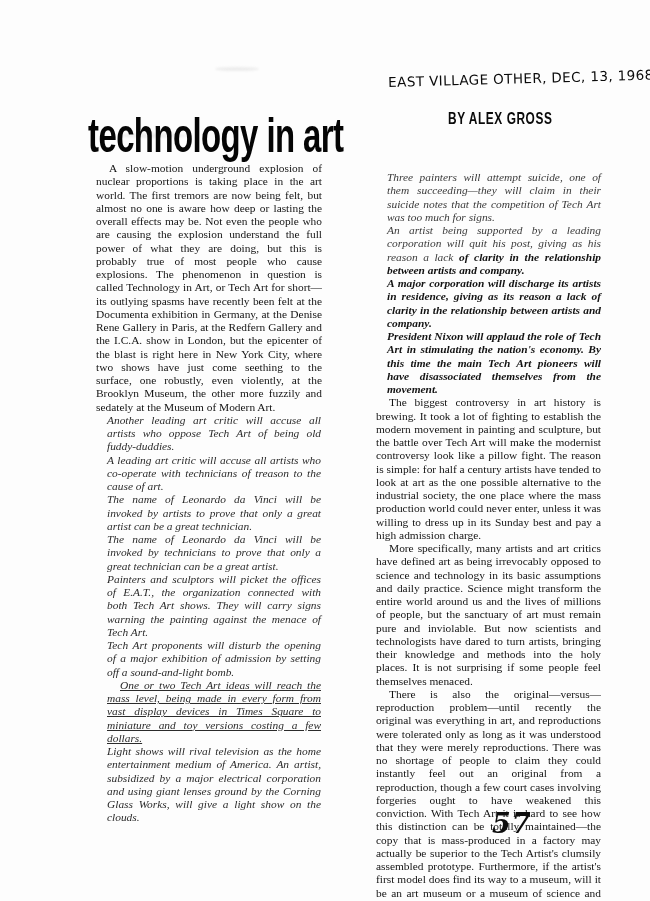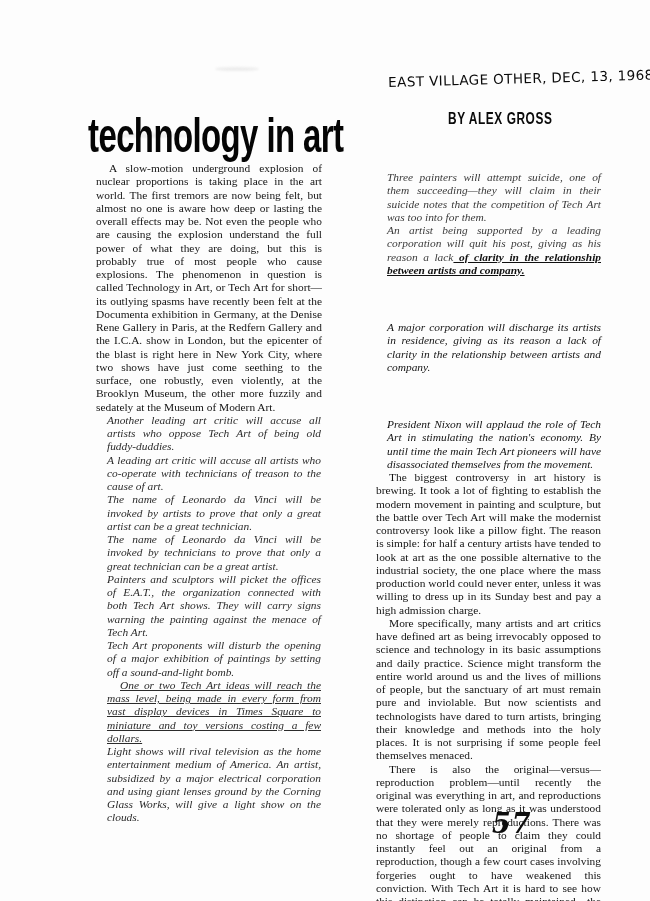--- a/index.html
+++ b/index.html
@@ -91,21 +91,21 @@
   
   p.pred {
     font-style: italic;
     text-indent: 0;
     margin-left: 11px;
     margin-top: 9px;
     width: 214px;
   }
   p.pred.indent-first { text-indent: 13px; text-decoration: underline; }
   p.pred.light { color: #2b2b2b; }
-  p.pred.bold { font-weight: normal; font-style: italic; margin-top: 44px; }
+  p.pred.bold { font-weight: bold; font-style: italic; }
   p.pred.faded { color: #3a3a3a; }
 
   p.gap-top { margin-top: 9px; }
 
   .page-number {
     position: absolute;
     left: 492px;
     top: 808px;
     font-family: "DejaVu Serif", serif;
     font-style: italic;
@@ -137,30 +137,30 @@
 
   <div class="byline">BY ALEX GROSS</div>
 
   <div class="col col-left" id="col-left">
       <p class="lead">A slow-motion underground explosion of nuclear proportions is taking place in the art world. The first tremors are now being felt, but almost no one is aware how deep or lasting the overall effects may be. Not even the people who are causing the explosion understand the full power of what they are doing, but this is probably true of most people who cause explosions. The phenomenon in question is called Technology in Art, or Tech Art for short—its outlying spasms have recently been felt at the Documenta exhibition in Germany, at the Denise Rene Gallery in Paris, at the Redfern Gallery and the I.C.A. show in London, but the epicenter of the blast is right here in New York City, where two shows have just come seething to the surface, one robustly, even violently, at the Brooklyn Museum, the other more fuzzily and sedately at the Museum of Modern Art.</p>
       <p class="pred light">Another leading art critic will accuse all artists who oppose Tech Art of being old fuddy-duddies.</p>
       <p class="pred light">A leading art critic will accuse all artists who co-operate with technicians of treason to the cause of art.</p>
       <p class="pred light">The name of Leonardo da Vinci will be invoked by artists to prove that only a great artist can be a great technician.</p>
       <p class="pred light">The name of Leonardo da Vinci will be invoked by technicians to prove that only a great technician can be a great artist.</p>
       <p class="pred light">Painters and sculptors will picket the offices of E.A.T., the organization connected with both Tech Art shows. They will carry signs warning the painting against the menace of Tech Art.</p>
-      <p class="pred light">Tech Art proponents will disturb the opening of a major exhibition of paintings by setting off a sound-and-light bomb.</p>
+      <p class="pred light">Tech Art proponents will disturb the opening of a major exhibition of admission by setting off a sound-and-light bomb.</p>
       <p class="pred light indent-first">One or two Tech Art ideas will reach the mass level, being made in every form from vast display devices in Times Square to miniature and toy versions costing a few dollars.</p>
       <p class="pred light">Light shows will rival television as the home entertainment medium of America. An artist, subsidized by a major electrical corporation and using giant lenses ground by the Corning Glass Works, will give a light show on the clouds.</p>
     </div>
 
   <div class="col col-right" id="col-right">
-      <p class="pred faded">Three painters will attempt suicide, one of them succeeding—they will claim in their suicide notes that the competition of Tech Art was too into for them.</p>
-      <p class="pred faded"><span>An artist being supported by a leading corporation will quit his post, giving as his reason a lack</span><span style="font-weight: bold; color: rgb(16, 16, 16); text-decoration: underline;"> of clarity in the relationship between artists and company.</span></p>
+      <p class="pred faded">Three painters will attempt suicide, one of them succeeding—they will claim in their suicide notes that the competition of Tech Art was too much for signs.</p>
+      <p class="pred faded"><span>An artist being supported by a leading corporation will quit his post, giving as his reason a lack</span><span style="font-weight: bold; color: rgb(16, 16, 16);"> of clarity in the relationship between artists and company.</span></p>
       <p class="pred bold">A major corporation will discharge its artists in residence, giving as its reason a lack of clarity in the relationship between artists and company.</p>
-      <p class="pred bold">President Nixon will applaud the role of Tech Art in stimulating the nation's economy. By until time the main Tech Art pioneers will have disassociated themselves from the movement.</p>
+      <p class="pred bold">President Nixon will applaud the role of Tech Art in stimulating the nation's economy. By this time the main Tech Art pioneers will have disassociated themselves from the movement.</p>
       <p class="body roman gap-top">The biggest controversy in art history is brewing. It took a lot of fighting to establish the modern movement in painting and sculpture, but the battle over Tech Art will make the modernist controversy look like a pillow fight. The reason is simple: for half a century artists have tended to look at art as the one possible alternative to the industrial society, the one place where the mass production world could never enter, unless it was willing to dress up in its Sunday best and pay a high admission charge.</p>
       <p class="body roman gap-top">More specifically, many artists and art critics have defined art as being irrevocably opposed to science and technology in its basic assumptions and daily practice. Science might transform the entire world around us and the lives of millions of people, but the sanctuary of art must remain pure and inviolable. But now scientists and technologists have dared to turn artists, bringing their knowledge and methods into the holy places. It is not surprising if some people feel themselves menaced.</p>
       <p class="body roman gap-top">There is also the original—versus—reproduction problem—until recently the original was everything in art, and reproductions were tolerated only as long as it was understood that they were merely reproductions. There was no shortage of people to claim they could instantly feel out an original from a reproduction, though a few court cases involving forgeries ought to have weakened this conviction. With Tech Art it is hard to see how this distinction can be totally maintained—the copy that is mass-produced in a factory may actually be superior to the Tech Artist's clumsily assembled prototype. Furthermore, if the artist's first model does find its way to a museum, will it be an art museum or a museum of science and industry or does it matter? It is obvious that a number of things are in for a change, not least of all the categories of thinking inside our heads.</p>
     </div>
 
   <div class="page-number">57</div>
 
 </div>
 
 </body></html>

